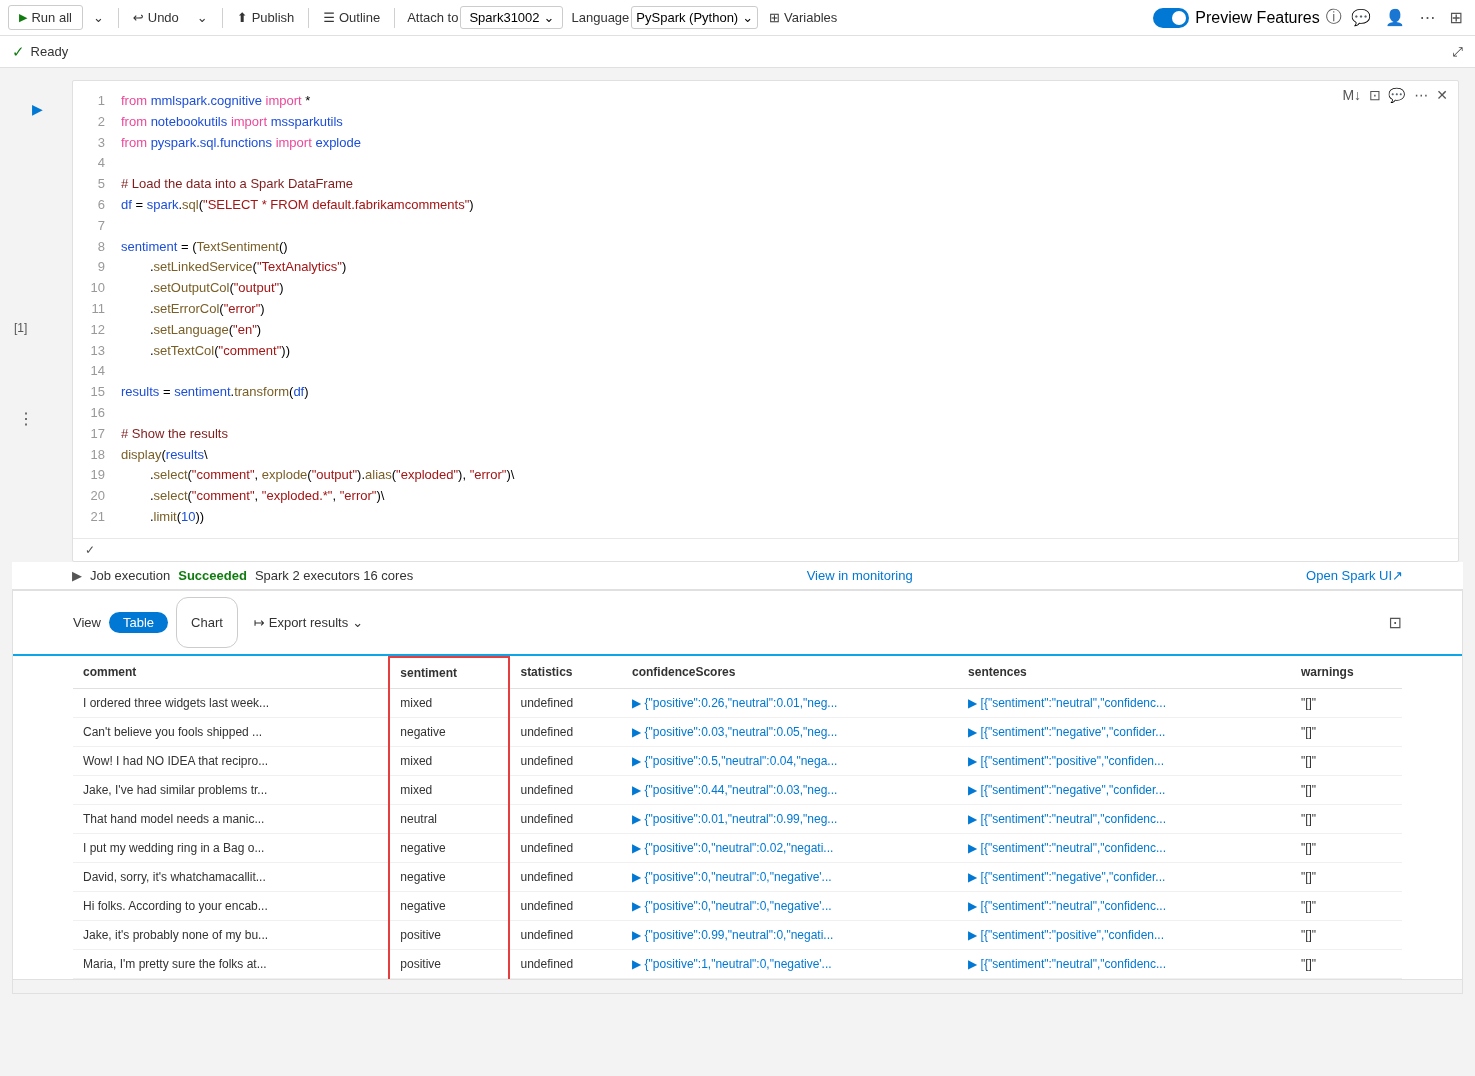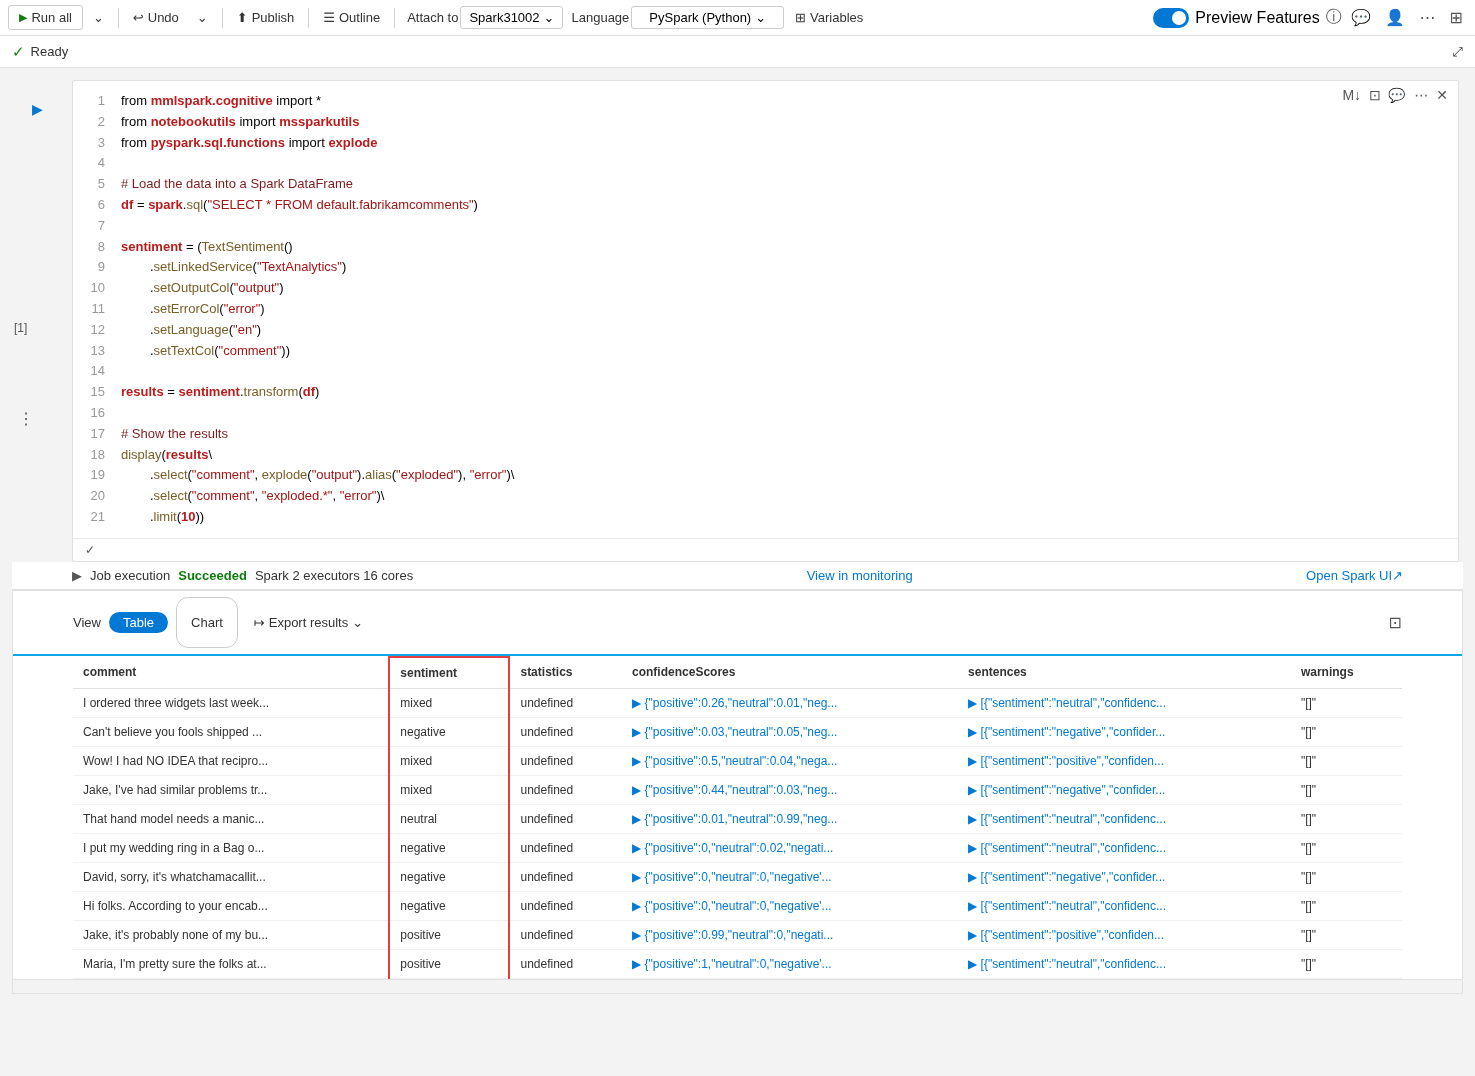--- a/index.html
+++ b/index.html
@@ -27,21 +27,21 @@
       cursor: pointer; font-size: 13px; color: #333; border-radius: 3px;
     }
     .run-all-btn .play-icon { color: #107c10; font-size: 11px; }
     .toolbar-sep { width: 1px; height: 20px; background: #d0d0d0; margin: 0 4px; }
     .toolbar-dropdown {
       display: flex; align-items: center; gap: 4px;
       border: 1px solid #ccc; border-radius: 3px; padding: 3px 8px;
       background: #fff; font-size: 13px; cursor: pointer;
     }
     .lang-btn {
-      border: 1px solid #ccc; border-radius: 3px; padding: 3px 17px;
+      border: 1px solid #ccc; border-radius: 3px; padding: 3px 4px;
       background: #fff; font-size: 13px; cursor: pointer; display: flex; align-items: center; gap: 4px;
     }
     .preview-toggle {
       display: flex; align-items: center; gap: 6px; margin-left: 4px;
     }
     .toggle-switch {
       width: 36px; height: 20px; background: #0078d4; border-radius: 10px;
       position: relative; cursor: pointer;
     }
     .toggle-switch::after {
@@ -82,25 +82,25 @@
     .line-numbers {
       min-width: 40px; padding: 0 8px;
       text-align: right; color: #999; user-select: none;
       line-height: 1.6;
     }
     .line-numbers div { height: 20.8px; }
     .code-content { padding: 0 8px; flex: 1; line-height: 1.6; }
     .code-line { height: 20.8px; white-space: pre; }
 
     
-    .kw { color: #000000; margin-top: 48px; }
+    .kw { color: #ec4899; margin-top: 48px; }
     .fn { color: #795e26; }
     .str { color: #a31515; }
     .cm { color: #7f1d1d; }
-    .id { color: #b91c1c; font-weight: bold; }
+    .id { color: #1d4ed8; }
     .op { color: #000; }
 
     
     .exec-info {
       border-top: 1px solid #e8e8e8;
       padding: 4px 12px;
       font-size: 12px; color: #555;
       display: flex; align-items: center; gap: 6px;
     }
 

